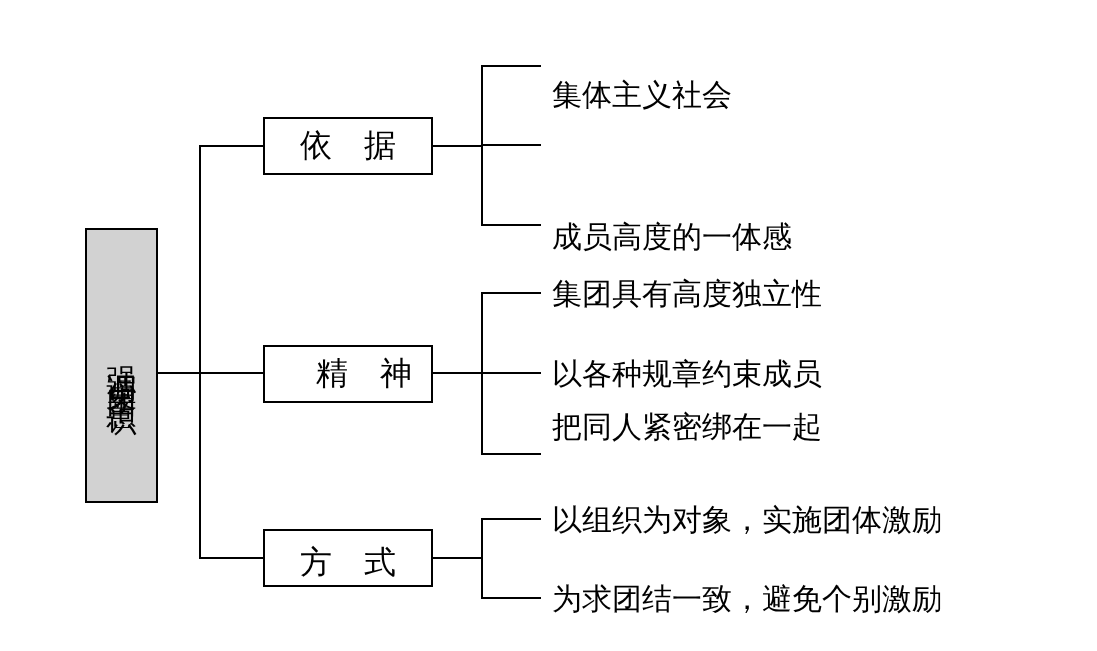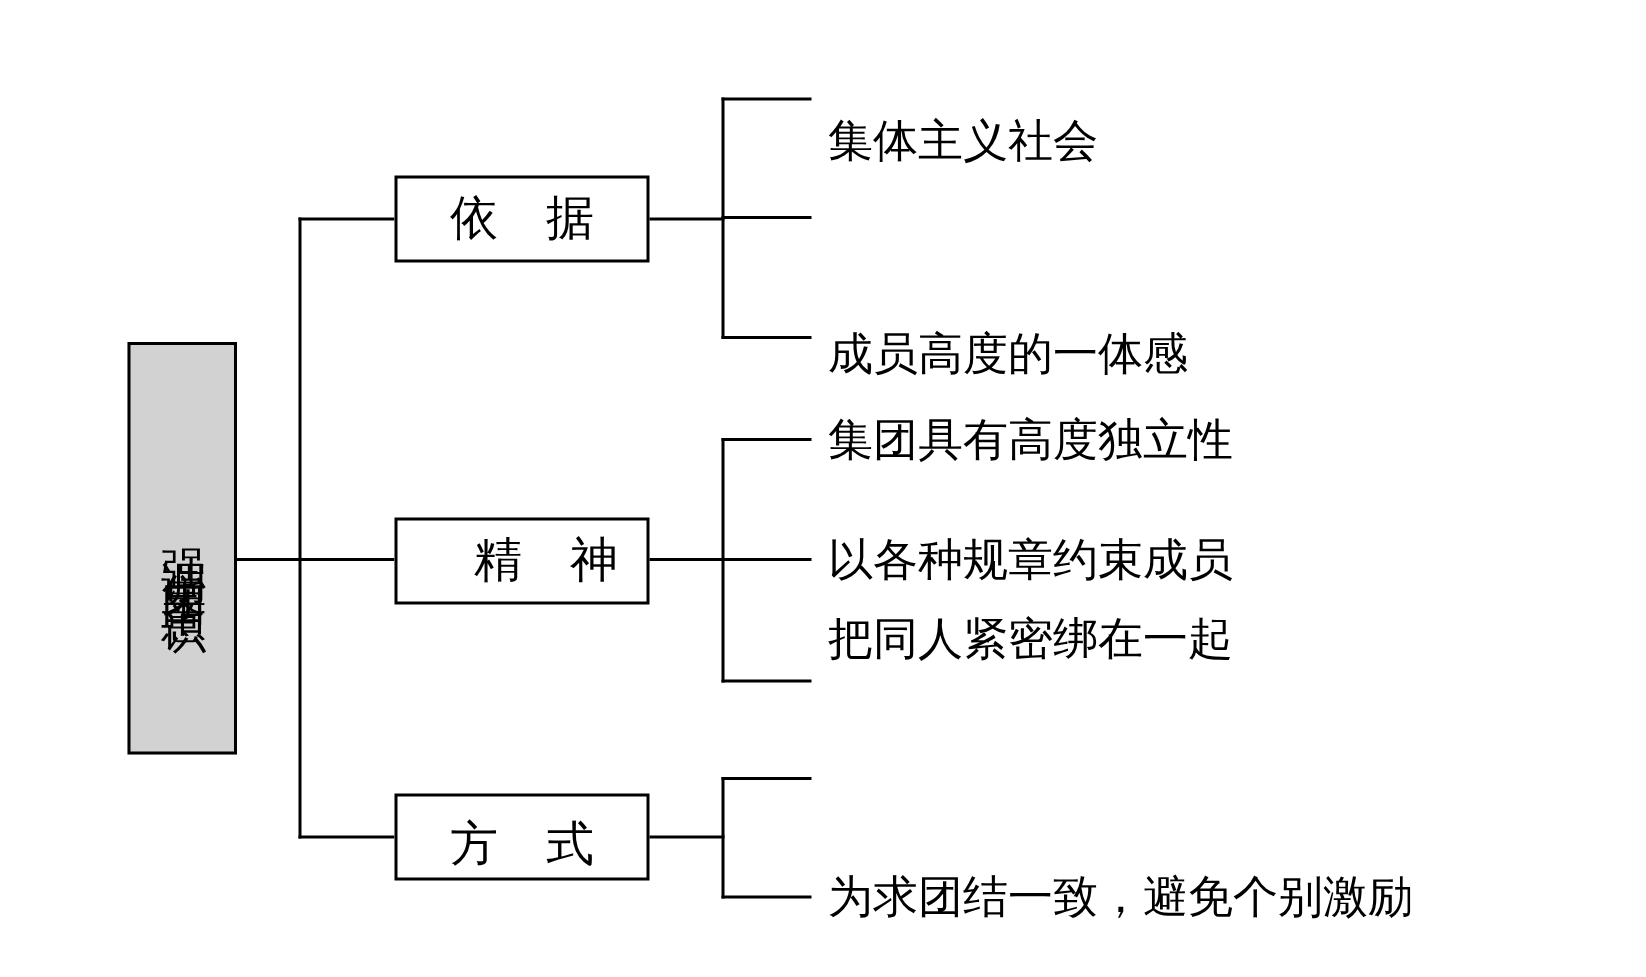--- a/index.html
+++ b/index.html
@@ -109,15 +109,16 @@
   <div class="line h" style="left:481px; top:518px; width:60px;"></div>
   <div class="line h" style="left:481px; top:597px; width:60px;"></div>
 
   <div class="leaf-label" style="top:67px;margin-top:28px;">集体主义社会</div>
   <div class="leaf-label" style="top:226px;margin-top:11px;">成员高度的一体感</div>
 
   <div class="leaf-label" style="top:294px;">集团具有高度独立性</div>
   <div class="leaf-label" style="top:374px;">以各种规章约束成员</div>
   <div class="leaf-label" style="top:429px;font-family:Liberation Mono, monospace;">把同人紧密绑在一起</div>
 
+  <div class="leaf-label" style="top:520px;">以组织为对象，实施团体激励</div>
   <div class="leaf-label" style="top:599px;">为求团结一致，避免个别激励</div>
 
 </div>
 
 </body></html>

